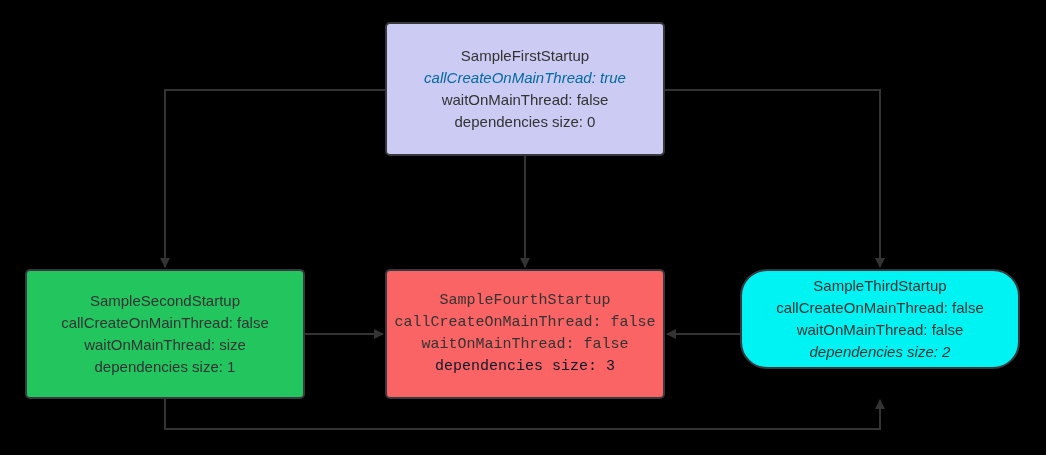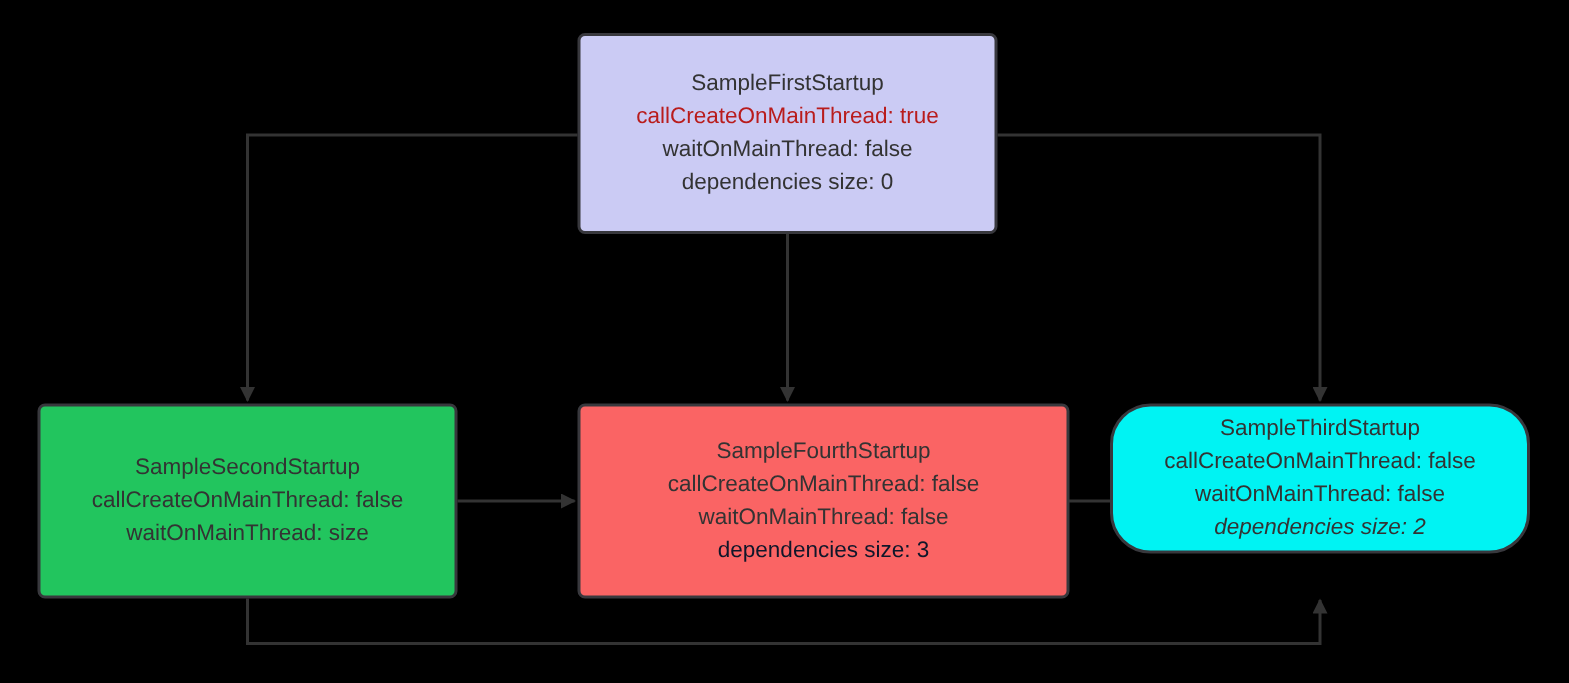--- a/index.html
+++ b/index.html
@@ -54,30 +54,31 @@
         <polyline points="525,156 525,267" fill="none" stroke="#333333" stroke-width="2" marker-end="url(#arrow)"></polyline>
         <polyline points="665,90 880,90 880,267" fill="none" stroke="#333333" stroke-width="2" marker-end="url(#arrow)"></polyline>
         <polyline points="305,334 383,334" fill="none" stroke="#333333" stroke-width="2" marker-end="url(#arrow)"></polyline>
         <polyline points="740,334 667,334" fill="none" stroke="#333333" stroke-width="2" marker-end="url(#arrow)"></polyline>
         <polyline points="165,399 165,429 880,429 880,400" fill="none" stroke="#333333" stroke-width="2" marker-end="url(#arrow)"></polyline>
       </g>
   </svg>
   <div id="node-layer">
       <div class="node" style="left: 385px; top: 22px; width: 280px; height: 134px; background: rgb(203, 203, 244); border-color: rgb(56, 56, 61);">
         <div class="node-line" style="color: rgb(51, 51, 51);">SampleFirstStartup</div>
-        <div class="node-line" style="color: #b91c1c;">callCreateOnMainThread: true</div>
+        <div class="node-line" style="color: #0369a1; font-style: italic;">callCreateOnMainThread: true</div>
         <div class="node-line" style="color: rgb(51, 51, 51);">waitOnMainThread: false</div>
         <div class="node-line" style="color: rgb(51, 51, 51);">dependencies size: 0</div>
       </div>
       <div class="node" style="left: 25px; top: 269px; width: 280px; height: 130px; background: #22c55e; border-color: rgb(56, 56, 61);">
         <div class="node-line" style="color: rgb(51, 51, 51);">SampleSecondStartup</div>
         <div class="node-line" style="color: rgb(51, 51, 51);">callCreateOnMainThread: false</div>
         <div class="node-line" style="color: rgb(51, 51, 51);">waitOnMainThread: size</div>
+        <div class="node-line" style="color: rgb(51, 51, 51);">dependencies size: 1</div>
       </div>
-      <div class="node" style="left: 385px; top: 269px; width: 328px; height: 130px; background: rgb(250, 100, 100); border-color: rgb(56, 56, 61);">
+      <div class="node" style="left: 385px; top: 269px; width: 280px; height: 130px; background: rgb(250, 100, 100); border-color: rgb(56, 56, 61); font-family: Liberation Mono, monospace;">
         <div class="node-line" style="color: rgb(51, 51, 51);">SampleFourthStartup</div>
         <div class="node-line" style="color: rgb(51, 51, 51);">callCreateOnMainThread: false</div>
         <div class="node-line" style="color: rgb(51, 51, 51);">waitOnMainThread: false</div>
         <div class="node-line" style="color: #0f172a;">dependencies size: 3</div>
       </div>
       <div class="node" style="left: 740px; top: 269px; width: 280px; height: 100px; background: rgb(0, 243, 243); border-color: rgb(56, 56, 61); border-radius: 27px;">
         <div class="node-line" style="color: rgb(51, 51, 51);">SampleThirdStartup</div>
         <div class="node-line" style="color: rgb(51, 51, 51);">callCreateOnMainThread: false</div>
         <div class="node-line" style="color: rgb(51, 51, 51);">waitOnMainThread: false</div>
         <div class="node-line" style="color: rgb(51, 51, 51); font-style: italic;">dependencies size: 2</div>

